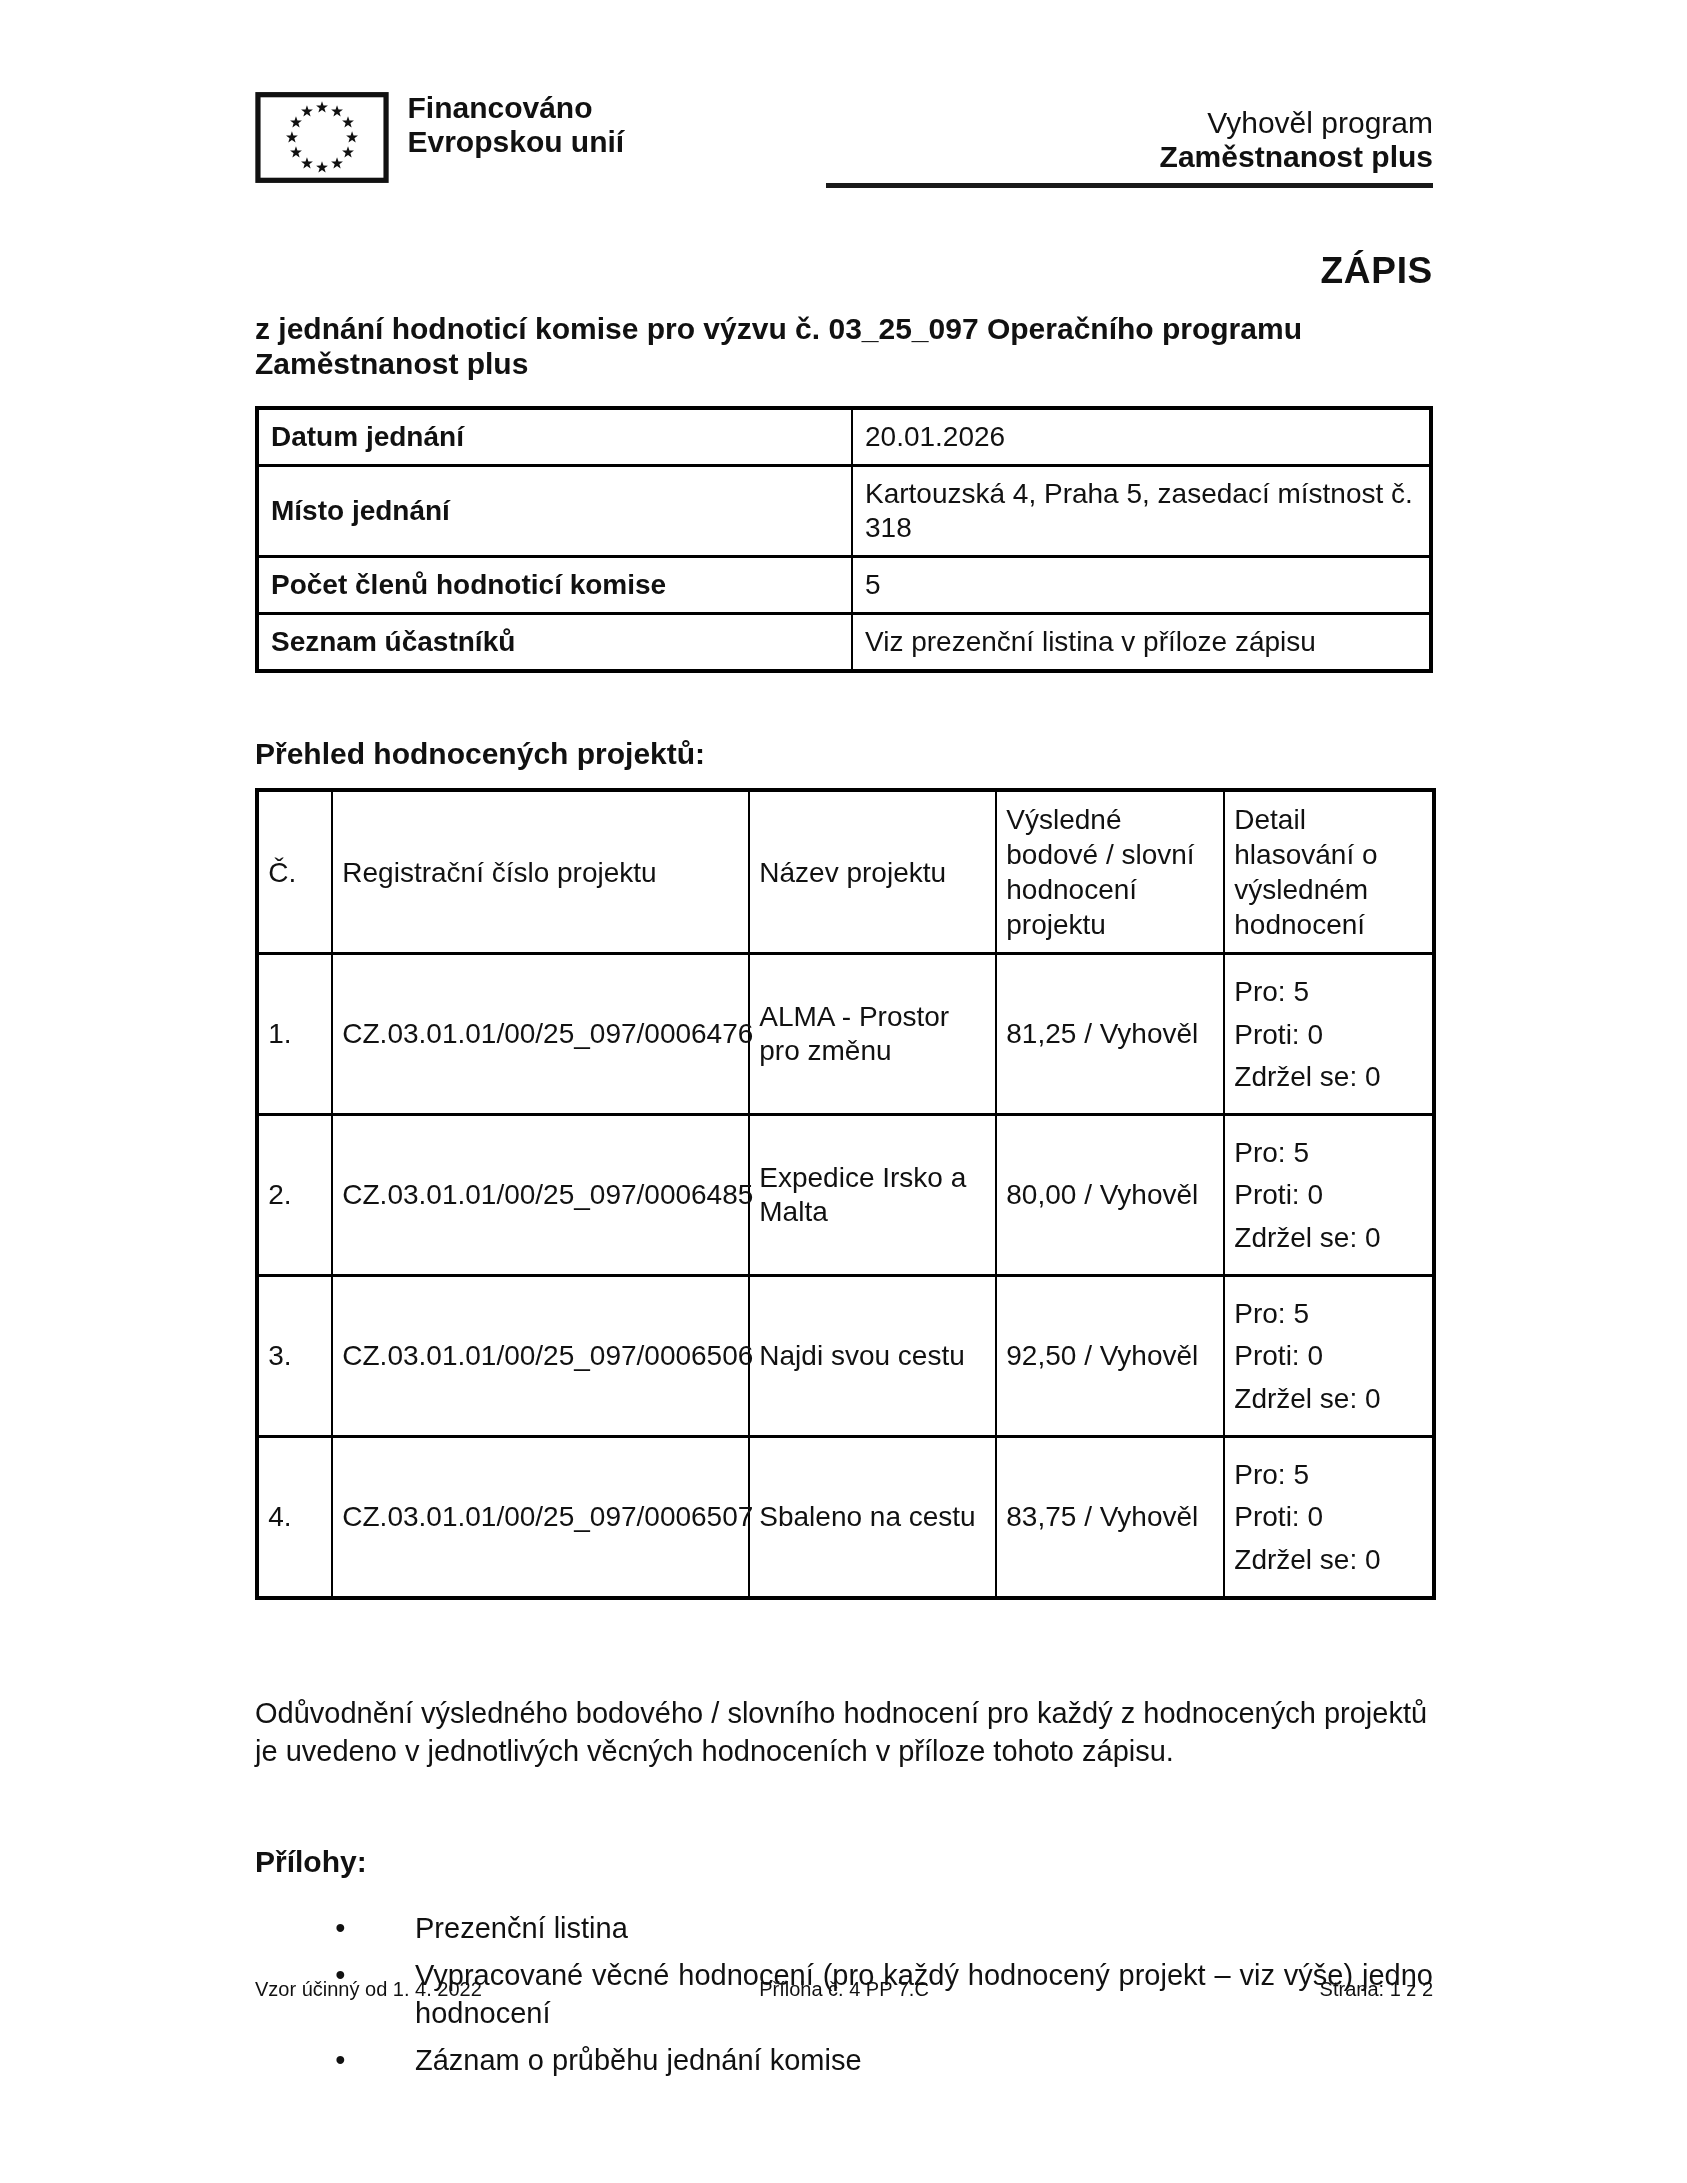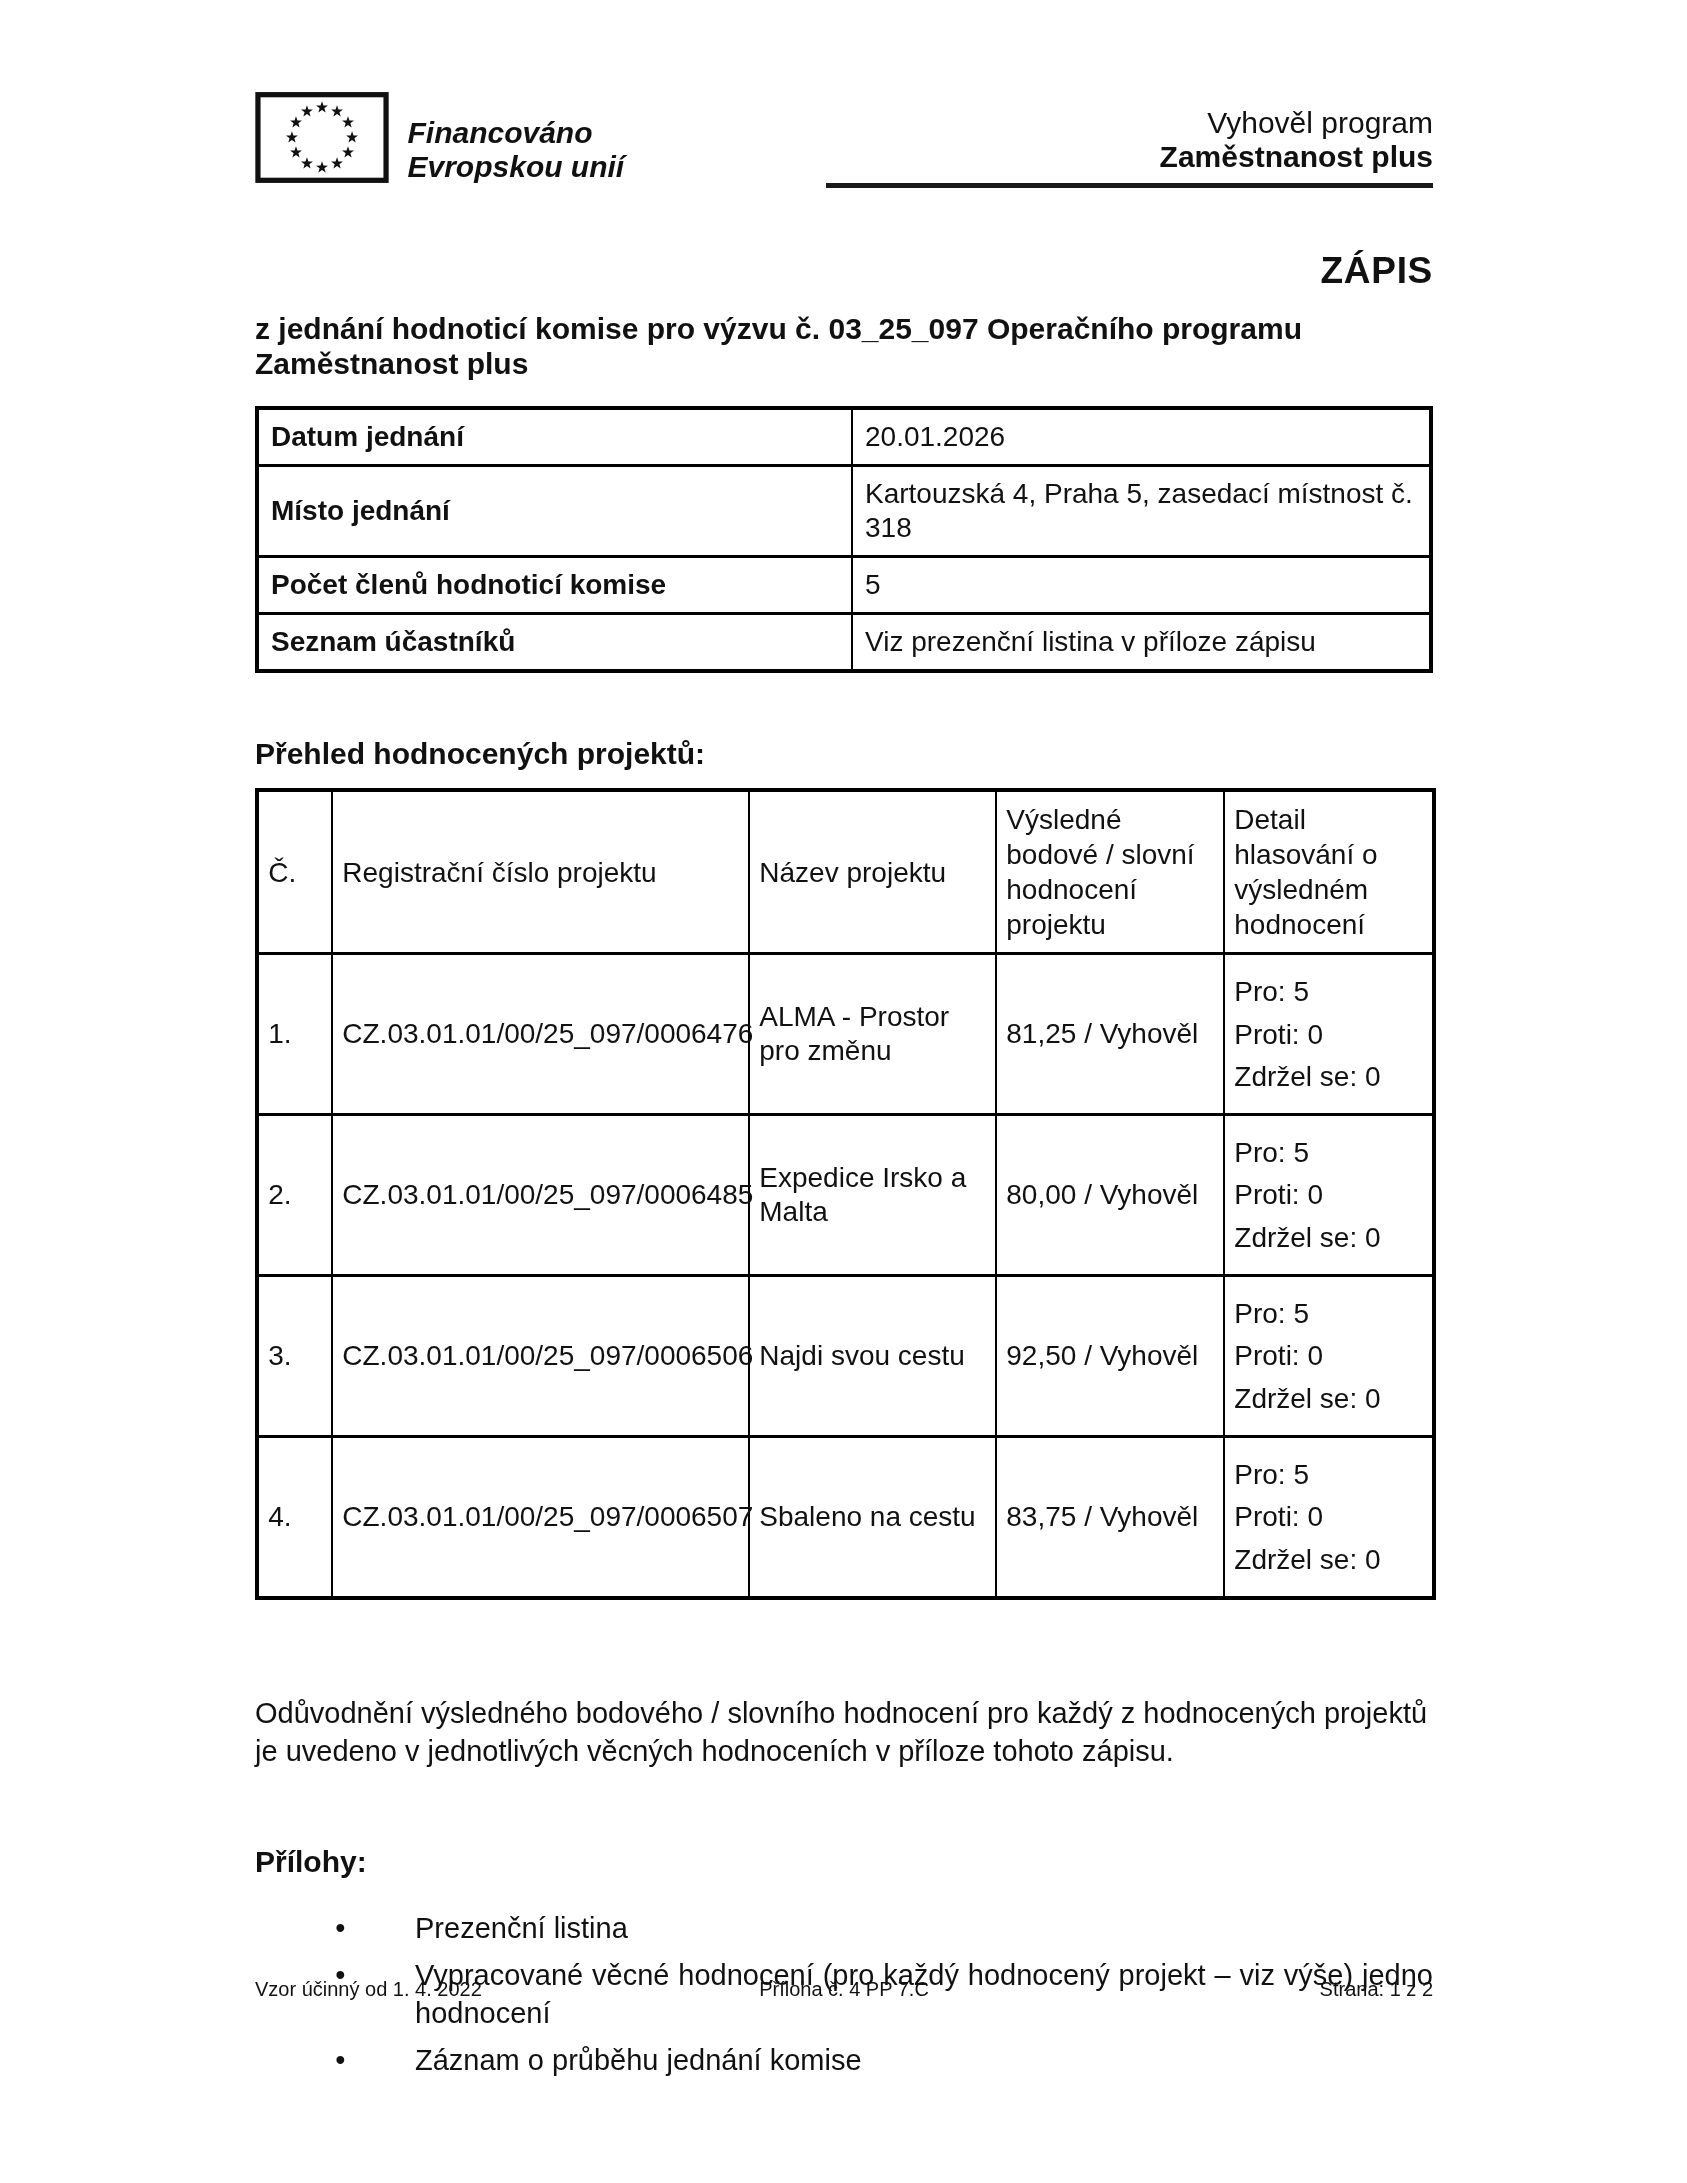--- a/index.html
+++ b/index.html
@@ -9,21 +9,21 @@
     background: #ffffff;
     color: #111111;
     font-family: "Liberation Sans", "DejaVu Sans", sans-serif;
     position: relative;
   }
   .page { position: absolute; inset: 0; overflow: hidden; }
   .content { position: absolute; top: 91px; left: 255px; width: 1178px; }
 
   
   .doc-header { display: flex; justify-content: space-between; align-items: flex-start; }
-  .logo-block { display: flex; align-items: flex-end; gap: 18.5px; font-style: italic; }
+  .logo-block { display: flex; align-items: flex-start; gap: 18.5px; }
   .eu-flag { width: 134px; height: 93px; display: block; }
   .logo-text { font-weight: 700; font-size: 30px; line-height: 1.13; }
   .program-block {
     text-align: right; width: 607px; margin-top: 14.6px;
     padding-bottom: 9.3px; border-bottom: 5.3px solid #1a1a1a;
     font-size: 30px; line-height: 1.14;
   }
   .program-line2 { font-weight: 700; }
 
   

